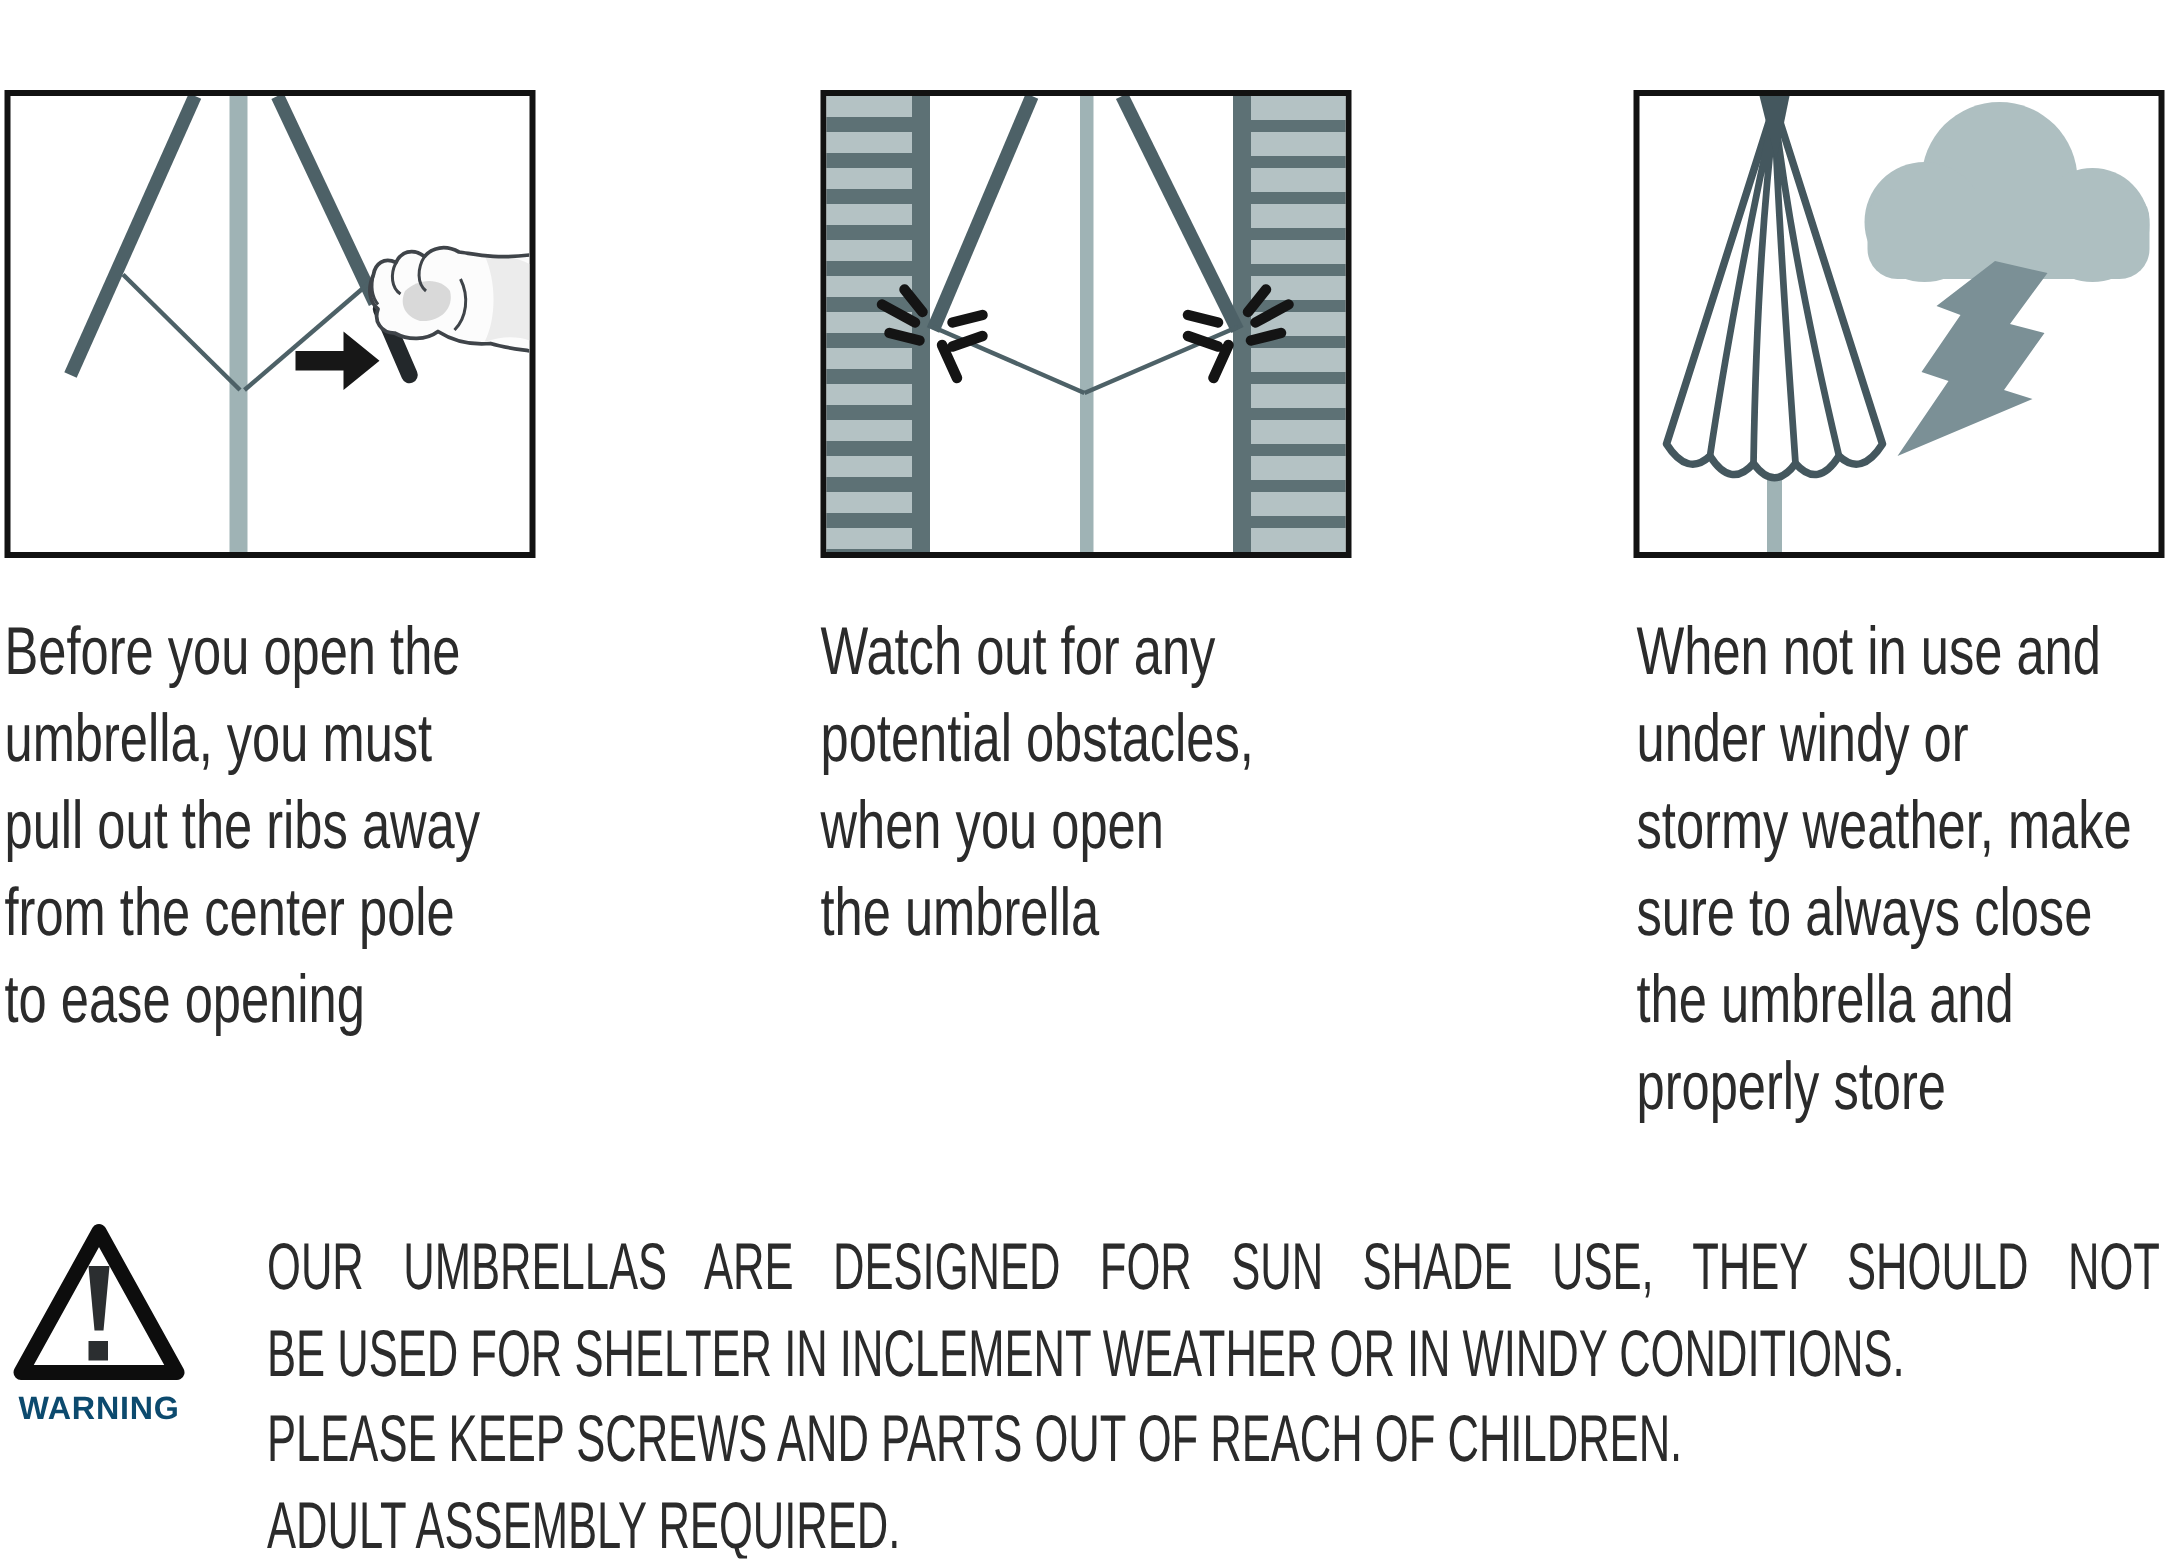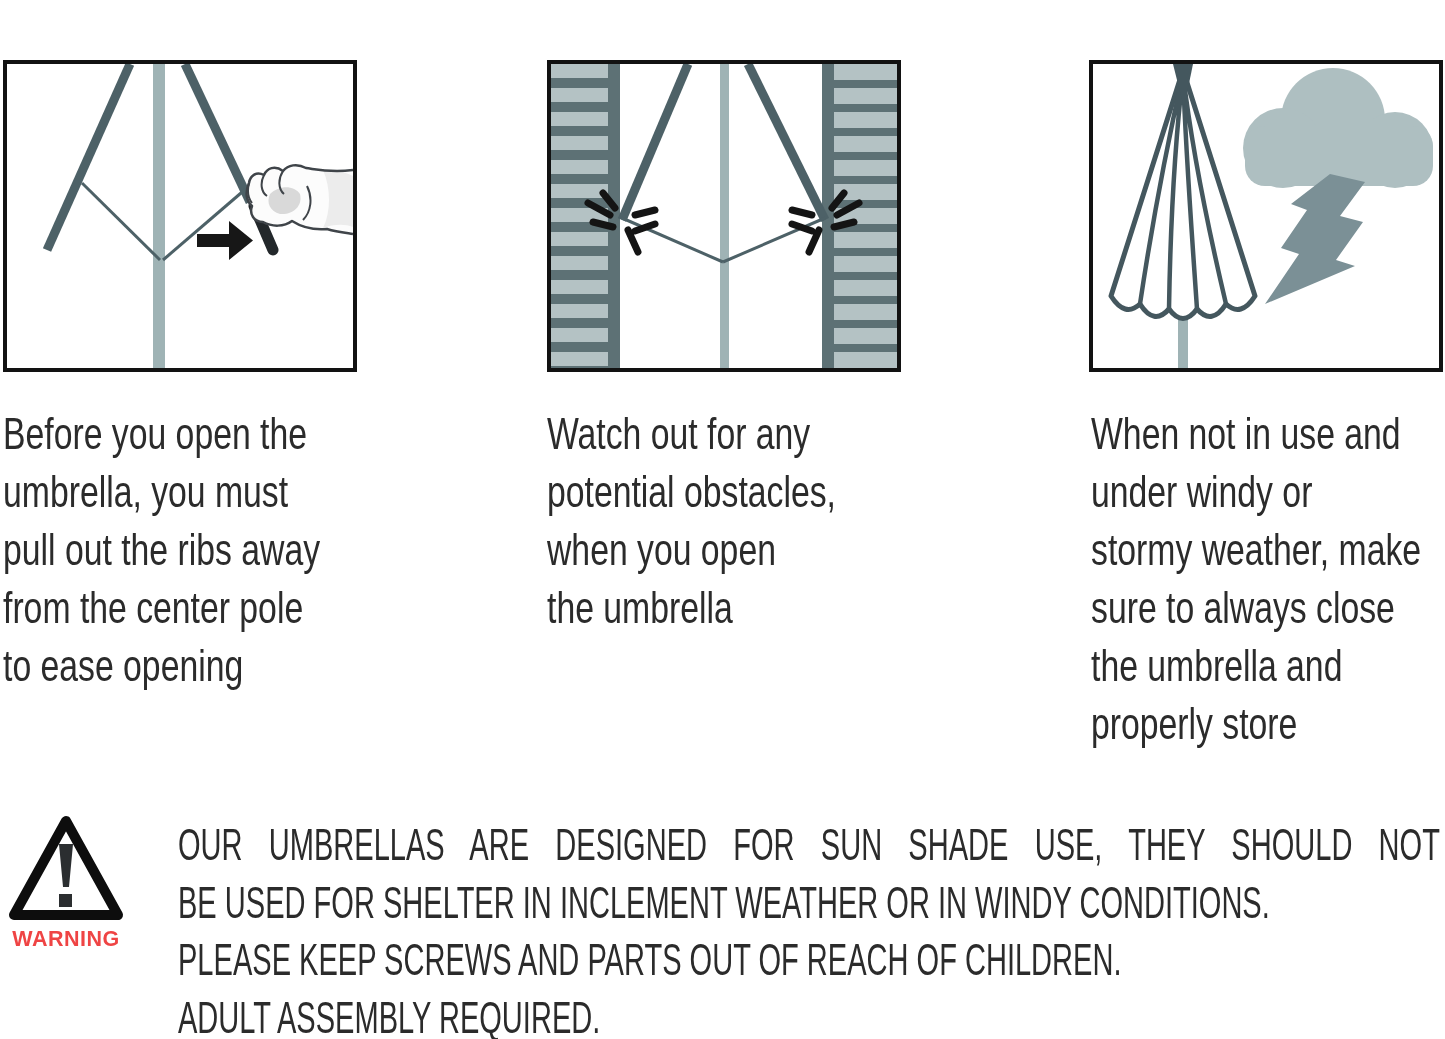--- a/index.html
+++ b/index.html
@@ -28,21 +28,21 @@
     white-space:pre-line;color:#2b2b2b;
     transform:scaleX(0.75);transform-origin:0 0;
   }
   #caption-1{left:3px}
   #caption-2{left:547px}
   #caption-3{left:1091px}
   
   .warn-icon{position:absolute;left:6px;top:812px;}
   .warn-label{
     position:absolute;left:4px;top:927px;width:124px;text-align:center;
-    font-weight:bold;font-size:21.5px;letter-spacing:0.5px;color:#ef4444;
+    font-weight:bold;font-size:21.5px;letter-spacing:0.5px;color:#0c4a6e;
   }
   .warning-lines{
     position:absolute;left:178px;top:816px;width:1912px;
     font-size:44px;line-height:57.5px;color:#2b2b2b;
     transform:scaleX(0.66);transform-origin:0 0;
   }
   .warning-lines .wline{text-align:left;}
   .warning-lines .justified{text-align:justify;text-align-last:justify;}
 </style>
 </head>

